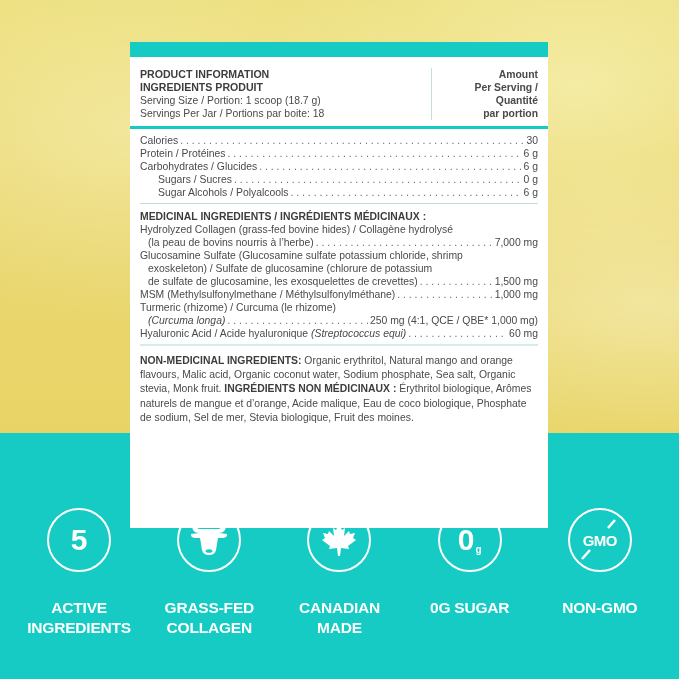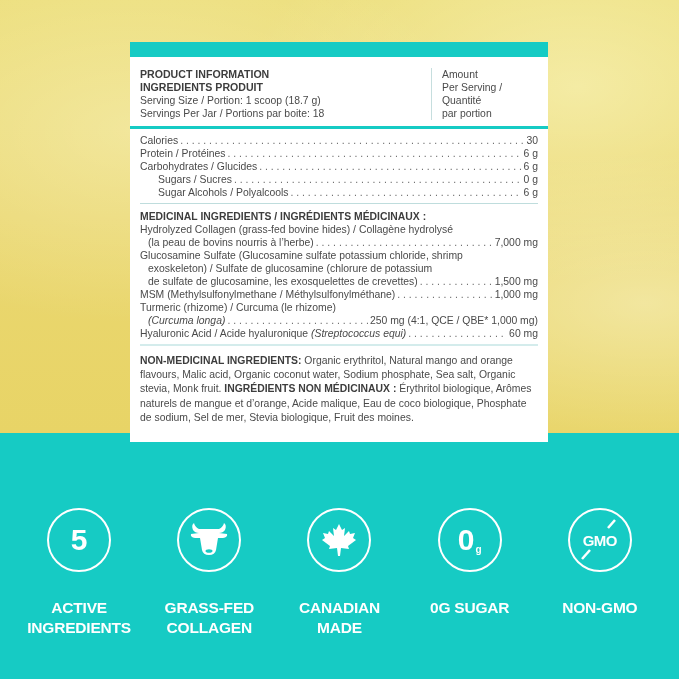--- a/index.html
+++ b/index.html
@@ -13,29 +13,29 @@
       radial-gradient(ellipse at 20% 30%, rgba(255,255,230,0.35), rgba(255,255,230,0) 45%),
       radial-gradient(ellipse at 85% 20%, rgba(255,255,220,0.45), rgba(255,255,220,0) 40%),
       radial-gradient(ellipse at 95% 70%, rgba(255,255,235,0.4), rgba(255,255,235,0) 35%),
       linear-gradient(180deg, #ecde7a 0%, #ead770 50%, #e8d466 100%);
   }
   .bg-bottom {
     position:absolute; left:0; top:433px; width:679px; height:246px;
     background:#16cbc4;
   }
   .card {
-    position:absolute; left:130px; top:42px; width:418px; height:400px;
+    position:absolute; left:130px; top:42px; width:418px; height:486px;
     background:#ffffff; box-sizing:border-box;
   }
   .card-stripe { height:15px; background:#16cbc4; }
   .card-inner { padding:0 10px 0 10px; color:#4a4a4a; font-size:10.4px; line-height:13px; }
   .header-row { display:flex; justify-content:space-between; padding-top:11px; padding-bottom:6px; }
   .header-left .title { font-weight:bold; color:#3d3d3d; font-size:10.6px; }
   .header-divider { width:1px; background:#c6dede; margin:0 10px 0 auto; align-self:stretch; }
-  .header-right { width:96px; }
+  .header-right { text-align:right; width:96px;font-weight:bold; }
   .teal-rule { height:3px; background:#16cbc4; margin:0 -10px; }
   .thin-rule { height:1px; background:#bfdddd; margin:4px 0 6px 0; }
   .nut-list { padding-top:5px; }
   .row { display:flex; align-items:flex-start; white-space:nowrap; }
   .row .lbl { flex:0 0 auto; }
   .row .dots { flex:1 1 auto; overflow:hidden; margin:0 2px; letter-spacing:2.6px; color:#6a6a6a; }
   .row .dots::before { content:". . . . . . . . . . . . . . . . . . . . . . . . . . . . . . . . . . . . . . . . . . . . . . . . . . . . . . . . . . . . . . . . . . . . . . . . . . . . . . . ."; letter-spacing:0; }
   .row .val { flex:0 0 auto; text-align:right; }
   .indent { padding-left:18px; }
   .sub-indent { padding-left:8px; }

